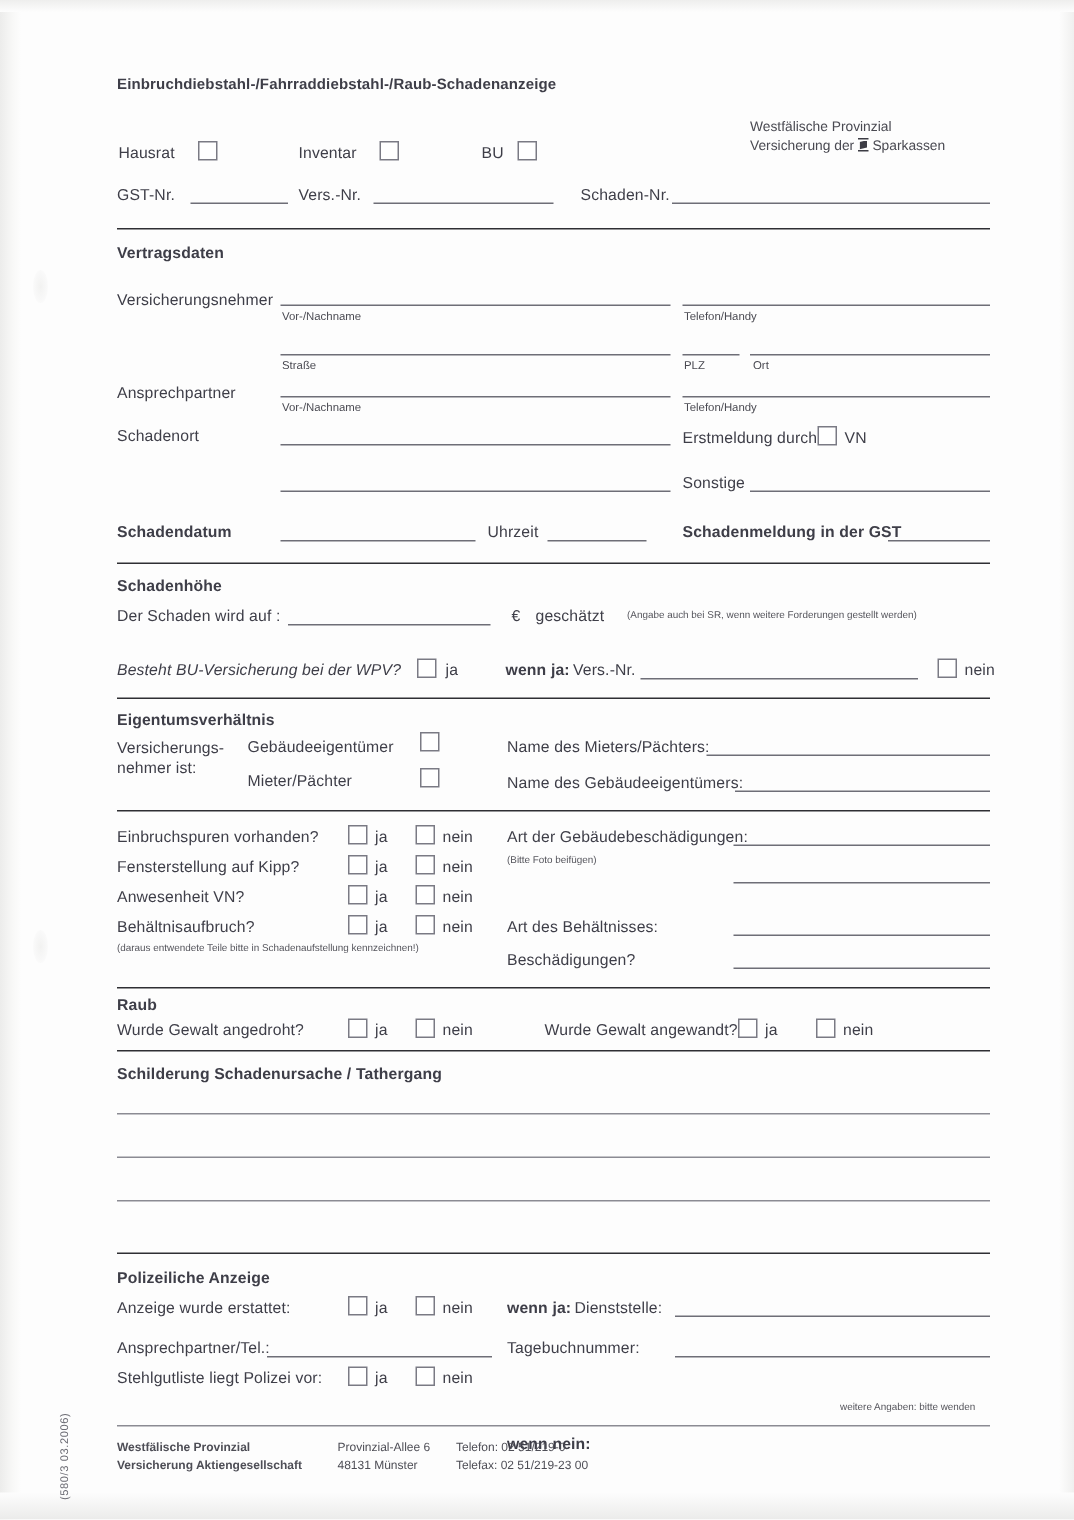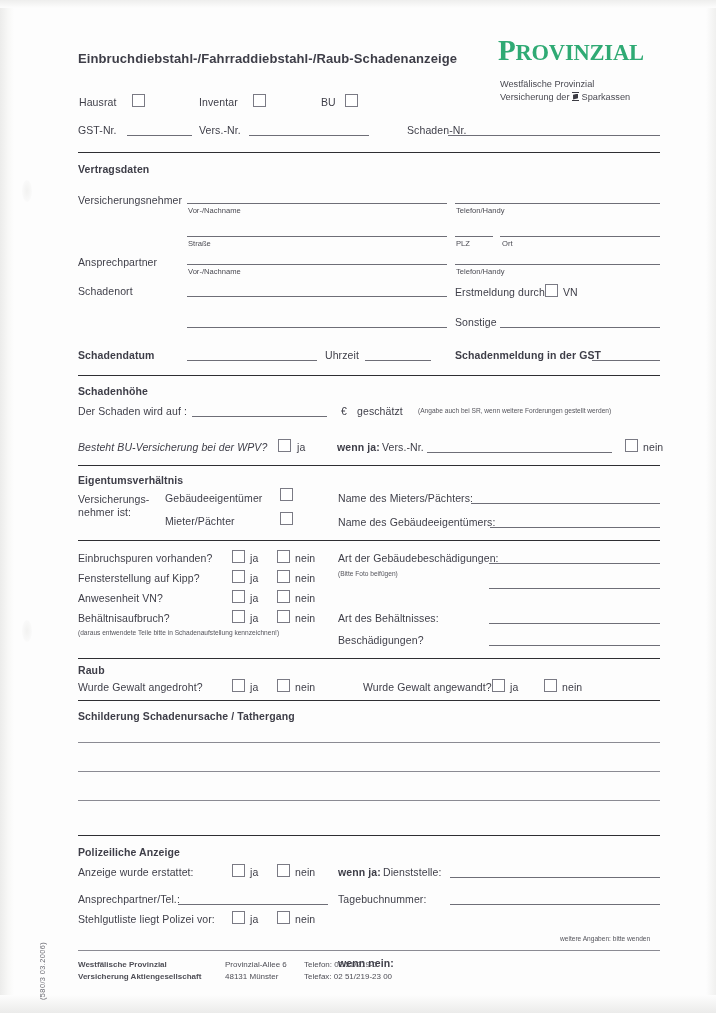--- a/index.html
+++ b/index.html
@@ -64,25 +64,22 @@
 
 <div class="page">
 
   <div class="scan-edge-l"></div>
   <div class="scan-edge-r"></div>
   <div class="scan-edge-t"></div>
   <div class="scan-edge-b"></div>
   <div class="punch" style="top:180px"></div>
   <div class="punch" style="top:620px"></div>
 
-  <div class="abs lbl lbl-b" style="left:78px;top:51px;font-size:13px;">Einbruchdiebstahl-/Fahrraddiebstahl-/Raub-Schadenanzeige</div>
-
-  <div class="logo" style="left:498px;top:36px;">
-    <span class="cap">P</span><span class="sc">ROVINZIAL</span>
-  </div>
+  <div class="abs lbl lbl-b" style="left:78px;top:51px;font-size:10px;">Einbruchdiebstahl-/Fahrraddiebstahl-/Raub-Schadenanzeige</div>
+
   <div class="logo-sub" style="left:500px;top:78px;">
     <div>Westfälische Provinzial</div>
     <div>
       <span>Versicherung der</span>
       <span class="spk"></span>
       <span>Sparkassen</span>
     </div>
   </div>
 
   <div class="abs lbl" style="left:79px;top:96px;">Hausrat</div>
@@ -93,21 +90,21 @@
 
   <div class="abs lbl" style="left:321px;top:96px;">BU</div>
   <div class="cb" style="left:345px;top:94px;"></div>
 
   <div class="abs lbl" style="left:78px;top:124px;">GST-Nr.</div>
   <div class="rule-thin" style="left:127px;top:135px;width:65px;"></div>
 
   <div class="abs lbl" style="left:199px;top:124px;">Vers.-Nr.</div>
   <div class="rule-thin" style="left:249px;top:135px;width:120px;"></div>
 
-  <div class="abs lbl" style="left:407px;top:124px;">Schaden-Nr.</div>
+  <div class="abs lbl" style="left:387px;top:124px;">Schaden-Nr.</div>
   <div class="rule-thin" style="left:448px;top:135px;width:212px;"></div>
 
   <div class="rule-thick" style="left:78px;top:152px;width:582px;"></div>
 
   <div class="abs lbl lbl-b" style="left:78px;top:163px;">Vertragsdaten</div>
 
   <div class="abs lbl" style="left:78px;top:194px;">Versicherungsnehmer</div>
 
   <div class="rule-thin" style="left:187px;top:203px;width:260px;"></div>
   <div class="abs small" style="left:188px;top:206px;">Vor-/Nachname</div>

